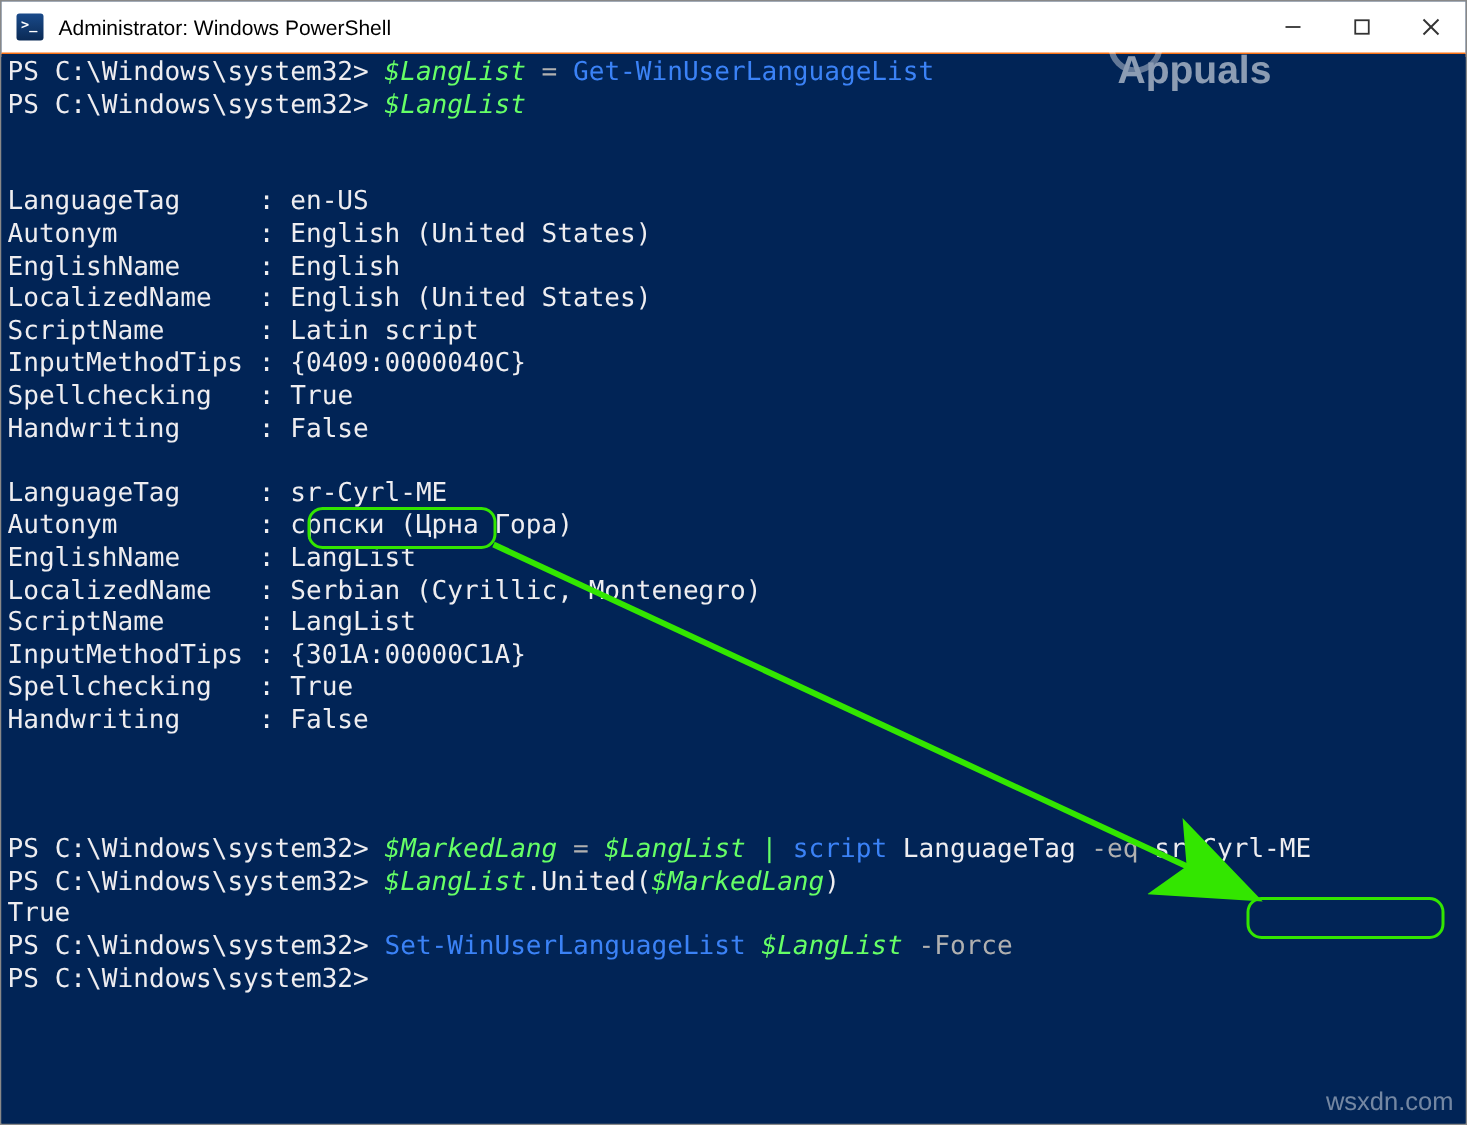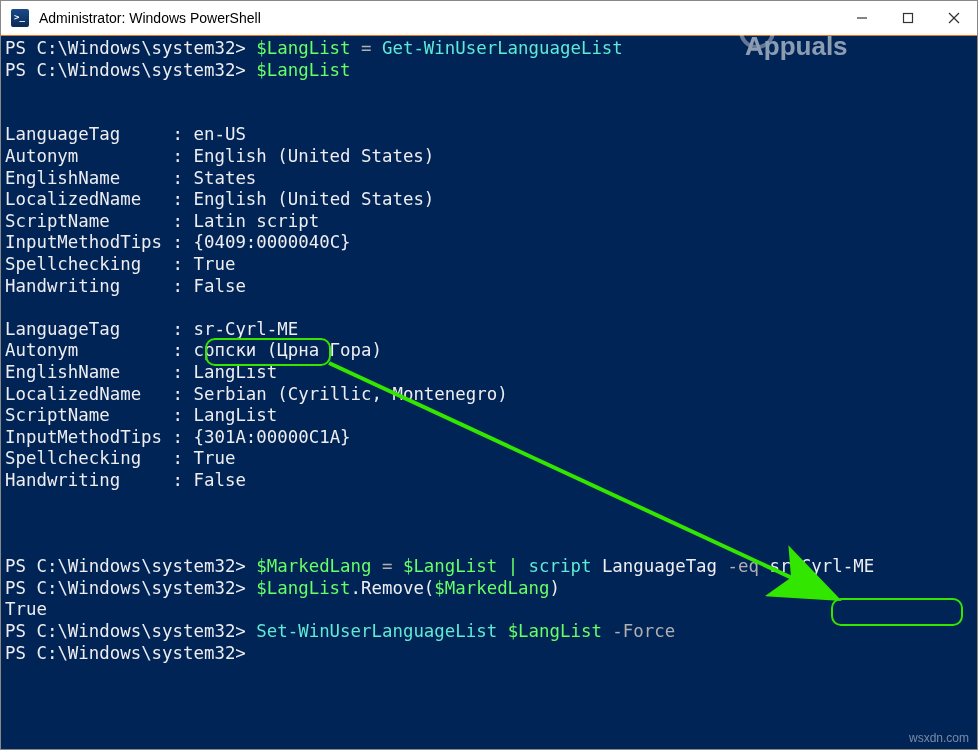--- a/index.html
+++ b/index.html
@@ -78,22 +78,22 @@
     background: #012456;
     color: #cccccc;
     font-size: 17.4px;
     line-height: 21.6px;
     letter-spacing: 0px;
     padding: 2px 4px;
     white-space: pre;
     overflow: hidden;
   }
   .c-white   { color: #eeedf0; } 
-  .c-cmd     { color: #5eead4; }  
-  .c-var     { color: #66ff66; }  
+  .c-cmd     { color: #3b82f6; }  
+  .c-var     { color: #66ff66; font-style: italic; }  
   .c-op      { color: #b0b0b0; }  
   .c-bar     { color: #66ff66; }
 
   .highlight-box {
     position: absolute;
     border: 2.5px solid #33e600;
     border-radius: 10px;
     pointer-events: none;
     background: transparent;
   }
@@ -113,21 +113,21 @@
     font-family: Arial, sans-serif;
     font-size: 26px;
     font-weight: bold;
     fill: #ffffff;
   }
   .wsx {
     position: absolute;
     bottom: 4px;
     right: 8px;
     font-family: Arial, sans-serif;
-    font-size: 12px;
+    font-size: 17px;
     color: #fff;
     opacity: 0.45;
     pointer-events: none;
   }
 </style>
 </head>
 <body>
 
 <div class="window">
 
@@ -153,40 +153,40 @@
       </div>
     </div>
   </div>
 
   <div class="terminal"><span class="c-white">PS</span> <span class="c-white">C:\Windows\system32&gt;</span> <span class="c-var">$LangList</span><span class="c-op"> = </span><span class="c-cmd">Get-WinUserLanguageList</span>
 <span class="c-white">PS</span> <span class="c-white">C:\Windows\system32&gt;</span> <span class="c-var">$LangList</span>
 
 
 <span class="c-white">LanguageTag</span>     <span class="c-white">:</span> <span class="c-white">en-US</span>
 <span class="c-white">Autonym</span>         <span class="c-white">:</span> <span class="c-white">English (United States)</span>
-<span class="c-white">EnglishName</span>     <span class="c-white">:</span> <span class="c-white">States</span>
+<span class="c-white">EnglishName</span>     <span class="c-white">:</span> <span class="c-white">English</span>
 <span class="c-white">LocalizedName</span>   <span class="c-white">:</span> <span class="c-white">English (United States)</span>
 <span class="c-white">ScriptName</span>      <span class="c-white">:</span> <span class="c-white">Latin script</span>
 <span class="c-white">InputMethodTips</span> <span class="c-white">:</span> <span class="c-white">{0409:0000040C}</span>
 <span class="c-white">Spellchecking</span>   <span class="c-white">:</span> <span class="c-white">True</span>
 <span class="c-white">Handwriting</span>     <span class="c-white">:</span> <span class="c-white">False</span>
 
 <span class="c-white">LanguageTag</span>     <span class="c-white">:</span> <span class="c-white">sr-Cyrl-ME</span>
 <span class="c-white">Autonym</span>         <span class="c-white">:</span> <span class="c-white">српски (Црна Гора)</span>
 <span class="c-white">EnglishName</span>     <span class="c-white">:</span> <span class="c-white">LangList</span>
 <span class="c-white">LocalizedName</span>   <span class="c-white">:</span> <span class="c-white">Serbian (Cyrillic, Montenegro)</span>
 <span class="c-white">ScriptName</span>      <span class="c-white">:</span> <span class="c-white">LangList</span>
 <span class="c-white">InputMethodTips</span> <span class="c-white">:</span> <span class="c-white">{301A:00000C1A}</span>
 <span class="c-white">Spellchecking</span>   <span class="c-white">:</span> <span class="c-white">True</span>
 <span class="c-white">Handwriting</span>     <span class="c-white">:</span> <span class="c-white">False</span>
 
 
 
 <span class="c-white">PS</span> <span class="c-white">C:\Windows\system32&gt;</span> <span class="c-var">$MarkedLang</span><span class="c-op"> = </span><span class="c-var">$LangList</span><span class="c-bar"> | </span><span class="c-cmd">script</span> <span class="c-white">LanguageTag</span> <span class="c-op">-eq</span> <span class="c-white">sr-Cyrl-ME</span>
-<span class="c-white">PS</span> <span class="c-white">C:\Windows\system32&gt;</span> <span class="c-var">$LangList</span><span class="c-white">.Remove(</span><span class="c-var">$MarkedLang</span><span class="c-white">)</span>
+<span class="c-white">PS</span> <span class="c-white">C:\Windows\system32&gt;</span> <span class="c-var">$LangList</span><span class="c-white">.United(</span><span class="c-var">$MarkedLang</span><span class="c-white">)</span>
 <span class="c-white">True</span>
 <span class="c-white">PS</span> <span class="c-white">C:\Windows\system32&gt;</span> <span class="c-cmd">Set-WinUserLanguageList</span> <span class="c-var">$LangList</span> <span class="c-op">-Force</span>
 <span class="c-white">PS</span> <span class="c-white">C:\Windows\system32&gt;</span></div>
 
   <div class="highlight-box" style="left:204px; top:337px; width:122px; height:24px;"></div>
   <div class="highlight-box" style="left:830px; top:597px; width:128px; height:24px;"></div>
 
   <svg class="arrow-svg" style="left:0; top:0;" width="978" height="750">
     <defs>
       <marker id="ahead" markerWidth="18" markerHeight="14" refX="15" refY="7" orient="auto">

